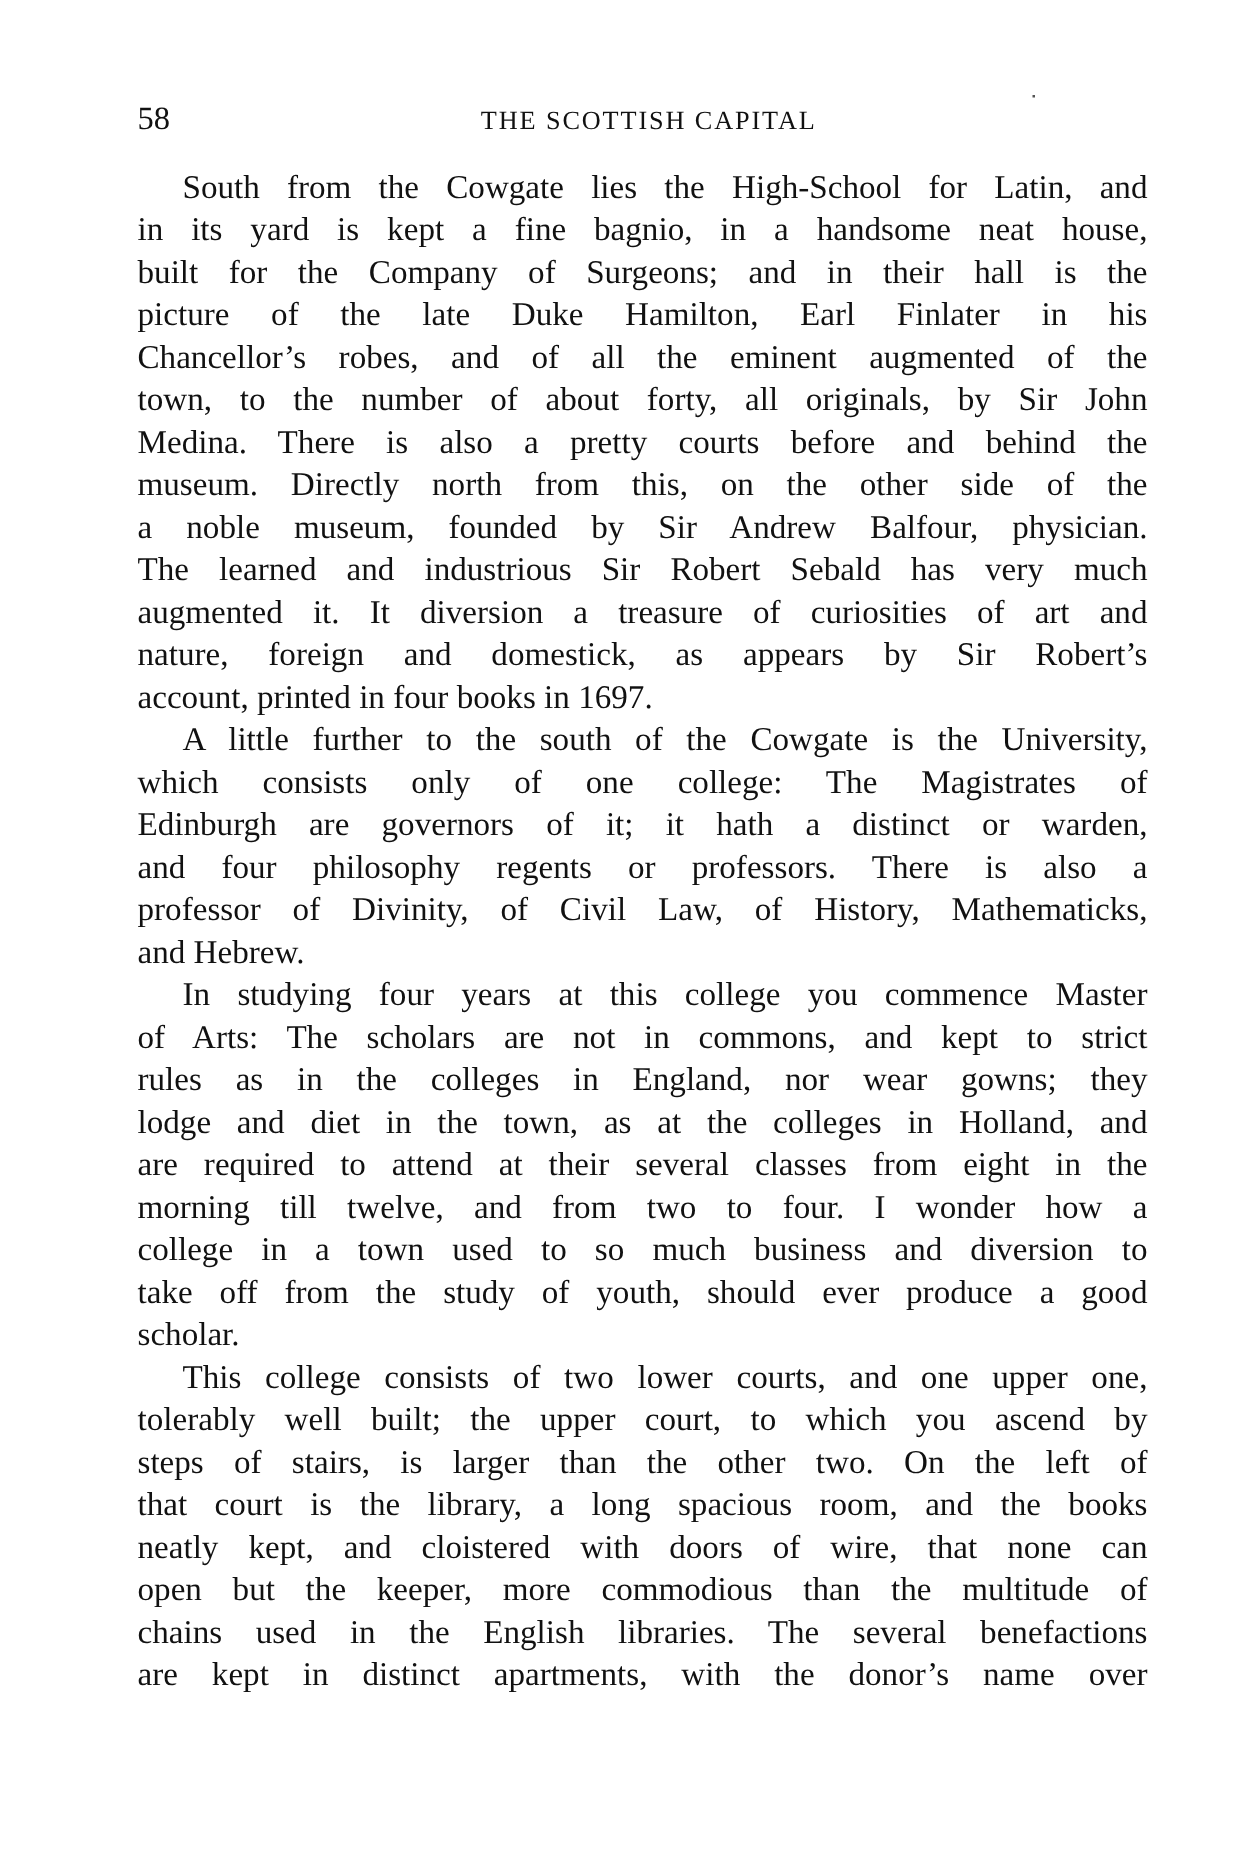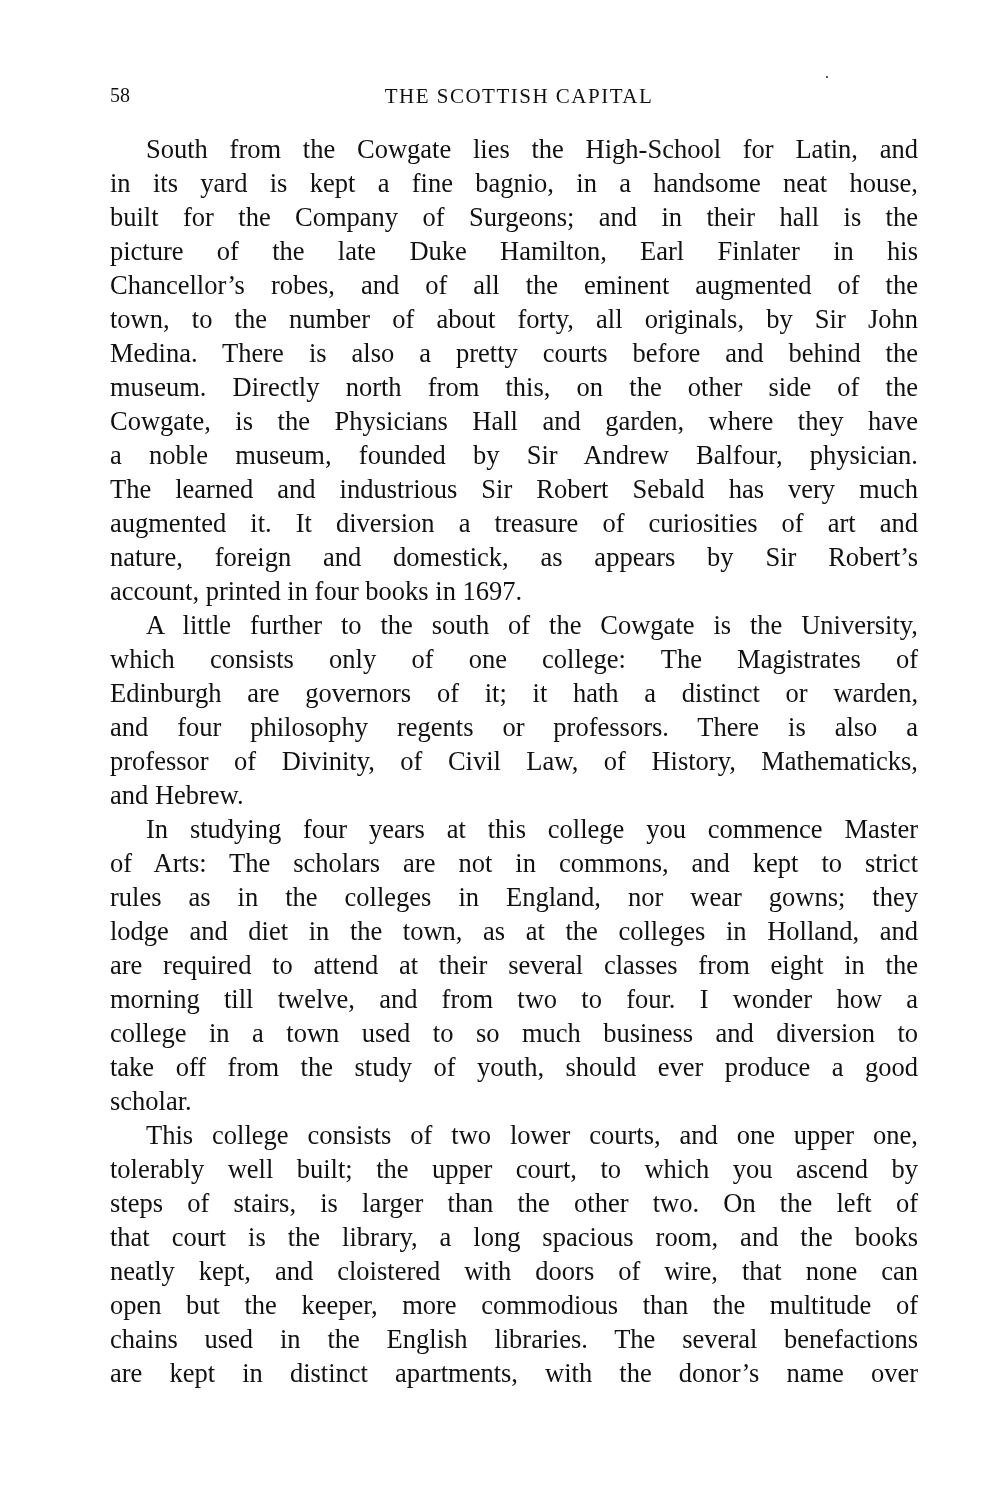--- a/index.html
+++ b/index.html
@@ -6,21 +6,21 @@
   body {
     width: 1000px; height: 1493px; position: relative; overflow: hidden;
     font-family: "Liberation Serif", "DejaVu Serif", serif;
     color: #111111;
   }
   .header {
     position: absolute; left: 110px; top: 80px; width: 808px; height: 30px;
   }
   .page-number {
     position: absolute; left: 0; top: 0;
-    font-size: 20px; line-height: 30px;
+    font-size: 26px; line-height: 30px;
   }
   .running-title {
     position: absolute; left: 0; right: 0; top: 2px; text-align: center;
     font-size: 21px; letter-spacing: 1.5px; line-height: 28px;
     padding-left: 10px;
   }
   .speck {
     position: absolute; left: 826px; top: 76px; width: 2px; height: 2px; background: #555;
   }
   .body-text {
@@ -47,21 +47,20 @@
 
   <div>
     <span class="line indent">South from the Cowgate lies the High-School for Latin, and</span>
     <span class="line">in its yard is kept a fine bagnio, in a handsome neat house,</span>
     <span class="line">built for the Company of Surgeons; and in their hall is the</span>
     <span class="line">picture of the late Duke Hamilton, Earl Finlater in his</span>
     <span class="line">Chancellor’s robes, and of all the eminent augmented of the</span>
     <span class="line">town, to the number of about forty, all originals, by Sir John</span>
     <span class="line">Medina. There is also a pretty courts before and behind the</span>
     <span class="line">museum. Directly north from this, on the other side of the</span>
-    <span class="line">Cowgate, is the Physicians Hall and garden, where they have</span>
     <span class="line">a noble museum, founded by Sir Andrew Balfour, physician.</span>
     <span class="line">The learned and industrious Sir Robert Sebald has very much</span>
     <span class="line">augmented it. It diversion a treasure of curiosities of art and</span>
     <span class="line">nature, foreign and domestick, as appears by Sir Robert’s</span>
     <span class="line last">account, printed in four books in 1697.</span>
   </div>
 
   <div>
     <span class="line indent">A little further to the south of the Cowgate is the University,</span>
     <span class="line">which consists only of one college: The Magistrates of</span>

